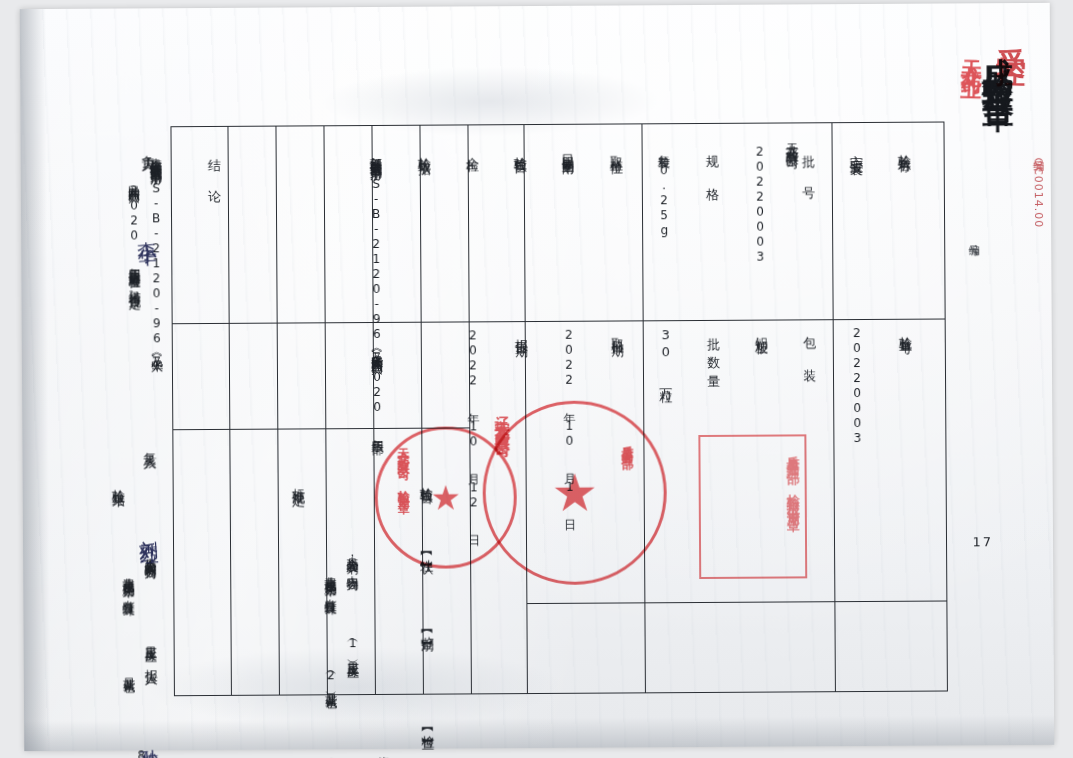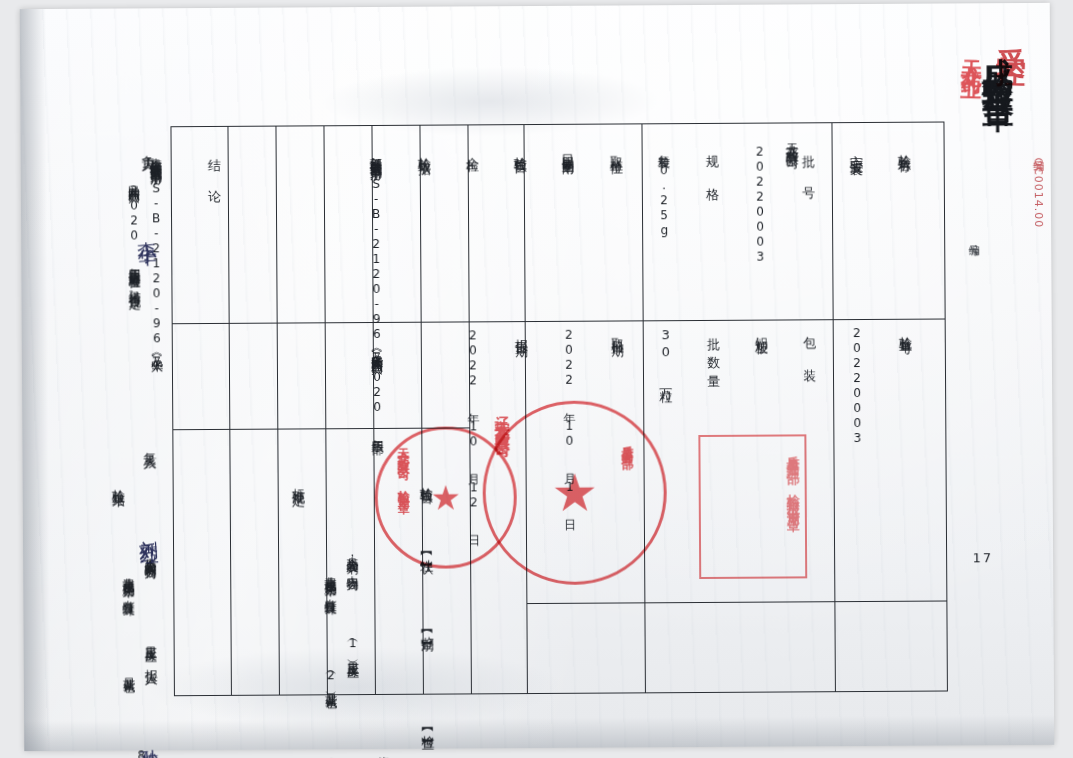--- a/index.html
+++ b/index.html
@@ -253,21 +253,21 @@
     <div class="sheet-content">
 
       <div class="smudge" style="left:300px;top:60px;width:340px;height:70px;"></div>
       <div class="smudge" style="left:120px;top:640px;width:420px;height:80px;"></div>
 
       <div class="vtext doc-title">成品检验报告单</div>
       <div class="vtext company-name">天龙药业有限公司</div>
       <div class="vtext report-no">
         <span>编号</span>
       </div>
-      <div class="cell num" style="right:60px;top:548px;position:absolute;font-size:13px;color:#1d2127;">17</div>
+      <div class="cell num" style="right:60px;top:532px;position:absolute;font-size:13px;color:#1d2127;">17</div>
 
       <div class="stamp-title-right">受控</div>
       <div class="stamp-red-text" style="right:64px;top:40px;font-size:21px;letter-spacing:6px;transform:rotate(2deg);">天龙药业</div>
       <div class="stamp-code">编号 QC0014.00</div>
 
       <div class="tbl">
 
         <div class="vline" style="left:56px;"></div>
         <div class="vline" style="left:104px;"></div>
         <div class="vline" style="left:152px;"></div>

